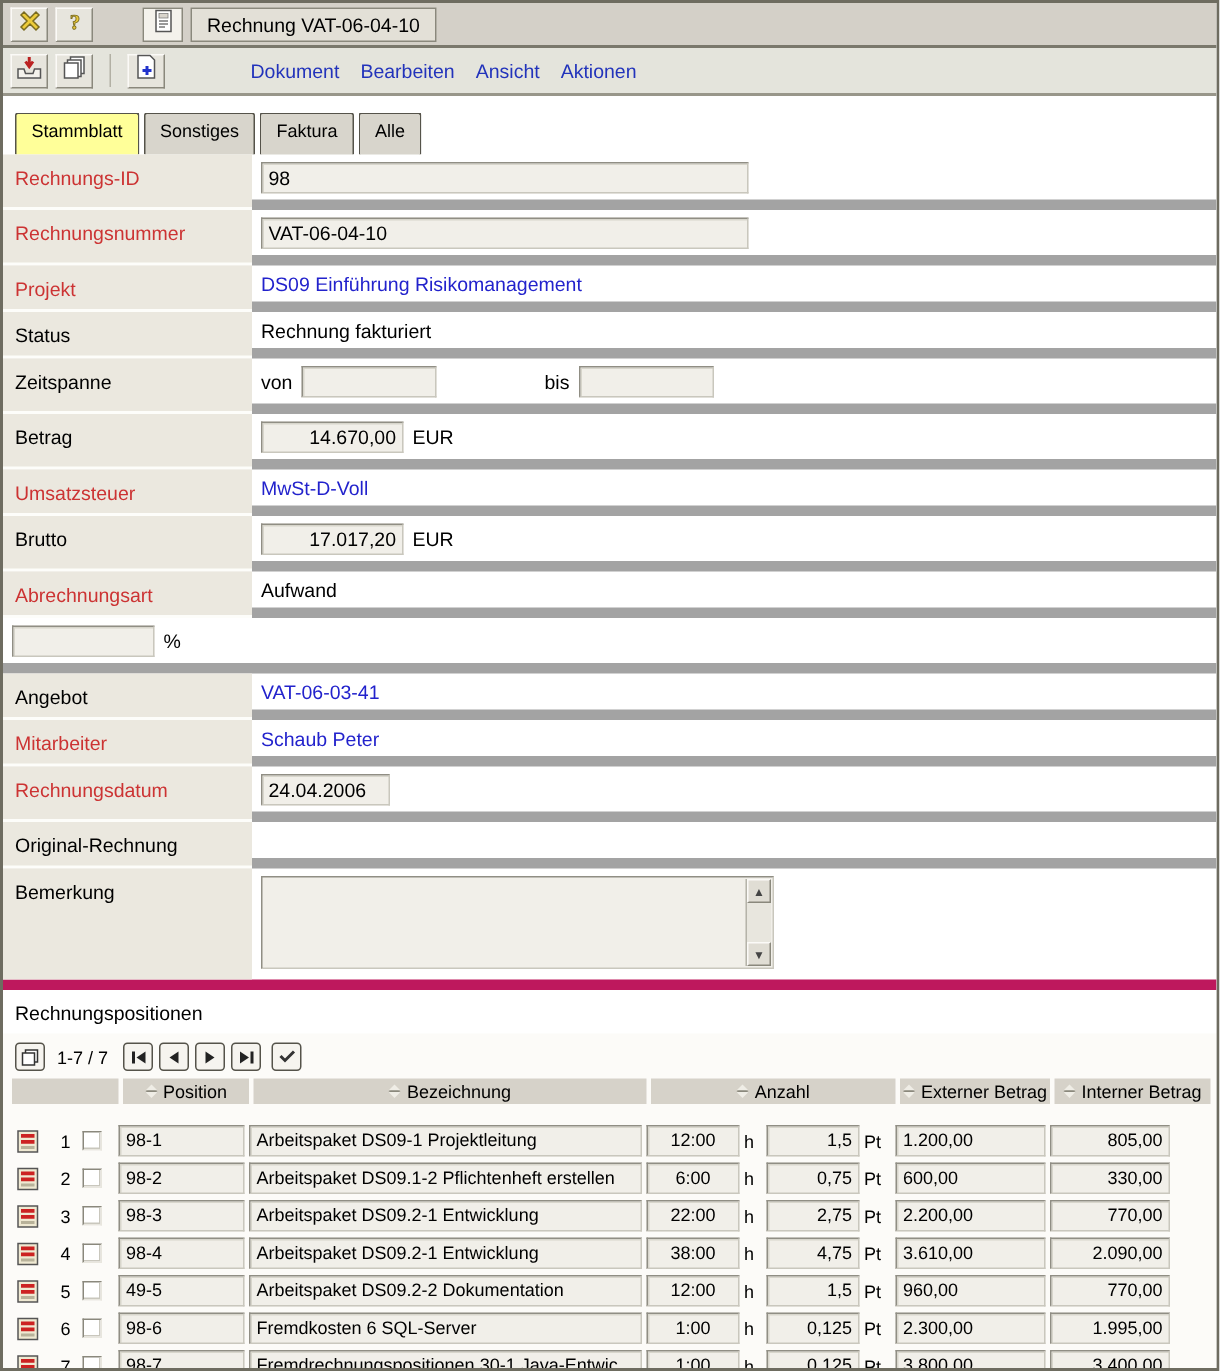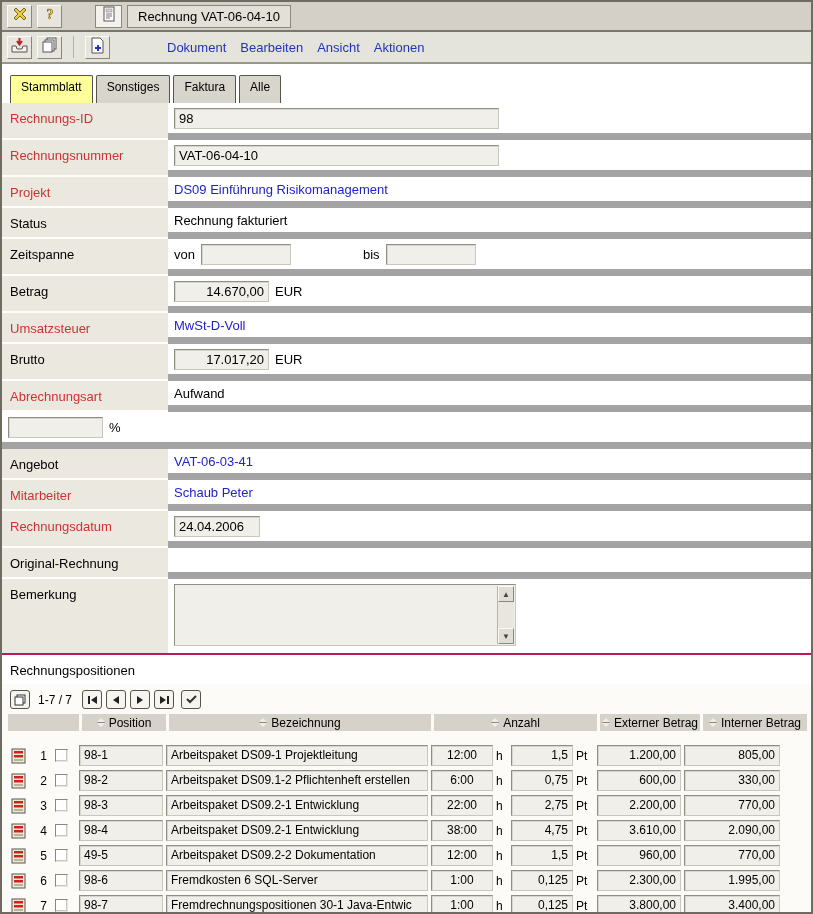--- a/index.html
+++ b/index.html
@@ -32,21 +32,21 @@
   .ilink { color:#2222cc; cursor:pointer; text-decoration:none; }
   input.ctl, .ctl-box { background:#f1efe9; border:1px solid #908e84; border-right-color:#c9c7bd; border-bottom-color:#c9c7bd; box-shadow:inset 1px 1px 0 #d8d6cc; font-family:"Liberation Sans",sans-serif; font-size:13px; padding:2px 4px; height:21px; color:#000; }
   .w-wide { width:325px; } .w-sm { width:95px; } .w-dt { width:86px; } .w-range { width:90px; }
   .num { text-align:right; }
   .range-gap { width:60px; }
   .ta-wrap { position:relative; width:342px; height:62px; background:#f1efe9; border:1px solid #908e84; border-right-color:#c9c7bd; border-bottom-color:#c9c7bd; }
   .ta-scroll { position:absolute; top:1px; right:1px; bottom:1px; width:17px; background:#e8e6de; border-left:1px solid #b5b3a9; display:flex; flex-direction:column; justify-content:space-between; }
   .sb-btn { height:16px; background:#e0ddd4; border:1px solid #8a887c; border-top-color:#fbfaf7; border-left-color:#fbfaf7; font-size:8px; color:#444; display:flex; align-items:center; justify-content:center; }
 
   
-  .section-head { padding:8px 0 6px 8px; font-size:13px; color:#000; background:#fff; border-top:2px solid #be185d; }
+  .section-head { padding:8px 0 6px 8px; font-size:13px; color:#000; background:#fff; border-top:7px solid #be185d; }
   .pos-block { background:#fcfbf8; padding:4px 0 6px 6px; }
   .pager { display:flex; align-items:center; gap:4px; padding:2px 0 5px 2px; }
   .pg-btn { width:20px; height:19px; border:1px solid #55534a; border-radius:3px; background:#f6f4ef; display:flex; align-items:center; justify-content:center; cursor:pointer; font-size:8px; color:#222; gap:1px; }
   .pg-range { font-size:12px; margin:0 6px 0 4px; }
   .bar { display:inline-block; width:2px; height:8px; background:#222; }
   .tri-l { width:0; height:0; border-top:4px solid transparent; border-bottom:4px solid transparent; border-right:6px solid #222; }
   .tri-r { width:0; height:0; border-top:4px solid transparent; border-bottom:4px solid transparent; border-left:6px solid #222; }
 
   .thead { display:flex; height:17px; margin-bottom:13px; }
   .th { background:#d6d2c9; font-size:12px; display:flex; align-items:center; justify-content:center; gap:2px; margin-right:3px; }
@@ -57,21 +57,21 @@
   .sortg .dn { border-left:4px solid transparent; border-right:4px solid transparent; border-top:4px solid #efede6; filter:drop-shadow(0 -1px 0 #8a887c); }
 
   .trow { display:flex; align-items:center; height:23px; margin-bottom:2px; }
   .c-ico { width:20px; margin-right:3px; display:flex; justify-content:center; }
   .c-num { width:18px; margin-right:3px; font-size:12px; text-align:right; padding-right:2px; }
   .c-chk { width:24px; margin-right:3px; display:flex; justify-content:flex-start; padding-left:3px; }
   .cbx { width:13px; height:13px; background:#fff; border:1px solid #8a887c; border-right-color:#e8e6de; border-bottom-color:#e8e6de; box-shadow:inset -1px -1px 0 #c9c7bd; cursor:pointer; }
   .cell { background:#f1efe9; border:1px solid #908e84; border-right-color:#c9c7bd; border-bottom-color:#c9c7bd; box-shadow:inset 1px 1px 0 #d8d6cc; height:21px; font-size:12px; padding:2px 4px; margin-right:3px; white-space:nowrap; overflow:hidden; }
   .c-pos { width:84px; } .c-bez { width:262px; } .c-zeit { width:62px; text-align:center; }
   .c-h { width:12px; margin-right:3px; font-size:12px; } .c-pt { width:62px; text-align:right; } .c-ptl { width:18px; margin-right:3px; font-size:12px; }
-  .c-ext { width:84px; text-align:right; } .c-int { width:96px; text-align:right; }
+  .c-ext { width:100px; } .c-int { width:80px; text-align:right; }
   .th-blank { width:71px; } .th-pos { width:84px; } .th-bez { width:262px; } .th-anz { width:163px; } .th-ext { width:100px; } .th-int { width:104px; }
 
   
   .payrow { display:flex; min-height:73px; background:#fff; }
   .pay-label { width:166px; min-width:166px; background:#ebe8df; padding:8px 4px 6px 8px; font-size:13px; }
   .pay-body { flex:1; padding:6px 0 0 6px; }
   .pay-icons { display:flex; gap:7px; align-items:center; }
   .icon-btn { width:20px; height:19px; border:1px solid #444; border-radius:3px; background:#fdfcfa; display:flex; align-items:center; justify-content:center; cursor:pointer; }
   .icon-btn.spaced { margin-left:6px; }
   .pay-entry { display:flex; align-items:center; gap:6px; margin-top:16px; }

